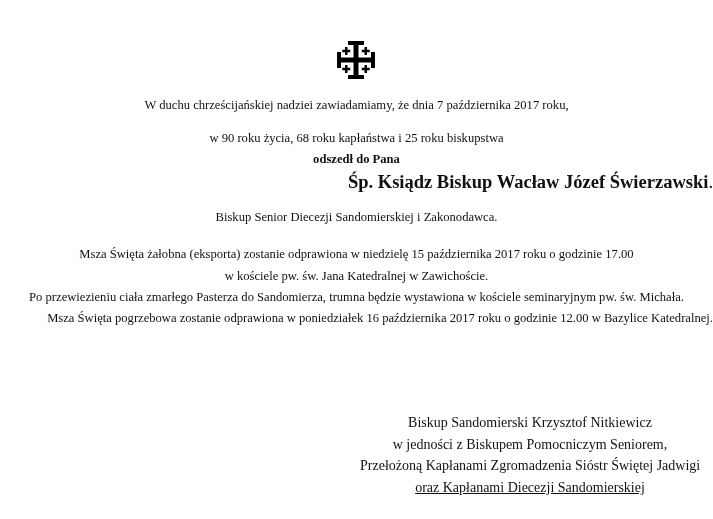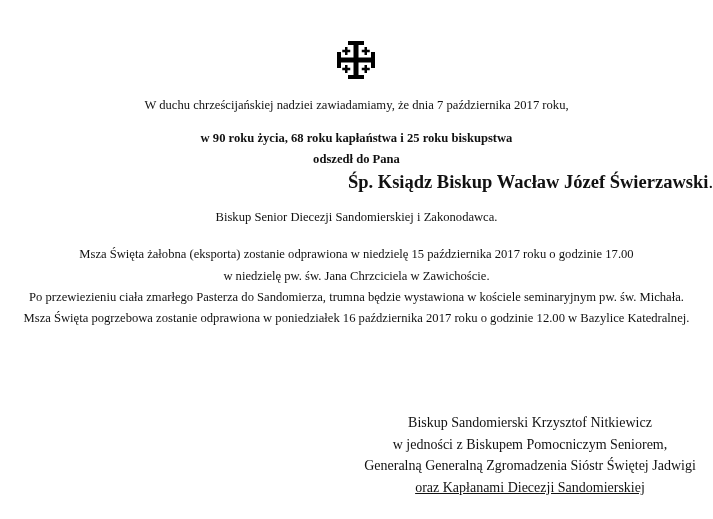--- a/index.html
+++ b/index.html
@@ -32,28 +32,28 @@
         <rect x="25.75" y="9.75" width="8" height="2.5"></rect>
       <rect x="9" y="25" width="2.5" height="8"></rect>
         <rect x="6.25" y="27.75" width="8" height="2.5"></rect>
       <rect x="28.5" y="25" width="2.5" height="8"></rect>
         <rect x="25.75" y="27.75" width="8" height="2.5"></rect>
     </g>
   </svg>
 </div>
 
 <div class="line c" style="top:98px;">W duchu chrześcijańskiej nadziei zawiadamiamy, że dnia 7 października  2017 roku,</div>
-<div class="line c" style="top:131px;font-weight:bold;">w 90 roku życia, 68 roku kapłaństwa i 25 roku biskupstwa</div>
+<div class="line c" style="top:131px;">w 90 roku życia, 68 roku kapłaństwa i 25 roku biskupstwa</div>
 <div class="line c" style="top:152px;font-weight:bold;">odszedł do Pana</div>
 
 <div class="name"><span>Śp. Ksiądz Biskup Wacław Józef Świerzawski</span><span class="dot">.</span></div>
 
 <div class="line c" style="top:204px;margin-top:6px;">Biskup Senior Diecezji Sandomierskiej i Zakonodawca.</div>
 
 <div class="line c" style="top:247px;">Msza Święta żałobna (eksporta) zostanie odprawiona w niedzielę 15 października 2017 roku o godzinie 17.00</div>
-<div class="line c" style="top:269px;">w niedzielę pw. św. Jana Chrzciciela w Zawichoście.</div>
+<div class="line c" style="top:269px;">w kościele pw. św. Jana Katedralnej w Zawichoście.</div>
 <div class="line c" style="top:290px;">Po przewiezieniu ciała zmarłego Pasterza do Sandomierza, trumna będzie wystawiona w kościele seminaryjnym pw. św. Michała.</div>
-<div class="line c" style="top:311px;">Msza Święta pogrzebowa zostanie odprawiona w poniedziałek 16 października 2017 roku o godzinie 12.00 w Bazylice Katedralnej.</div>
+<div class="line c" style="top:311px;text-align:right;">Msza Święta pogrzebowa zostanie odprawiona w poniedziałek 16 października 2017 roku o godzinie 12.00 w Bazylice Katedralnej.</div>
 
 <div class="sig" style="top:416px;">Biskup Sandomierski Krzysztof Nitkiewicz</div>
 <div class="sig" style="top:438px;">w jedności z Biskupem Pomocniczym Seniorem,</div>
-<div class="sig" style="top:459px;">Generalną Generalną Zgromadzenia Sióstr Świętej Jadwigi</div>
+<div class="sig" style="top:459px;">Przełożoną Kapłanami Zgromadzenia Sióstr Świętej Jadwigi</div>
 <div class="sig" style="top:481px;text-decoration:underline;">oraz Kapłanami Diecezji Sandomierskiej</div>
 
 </body></html>

